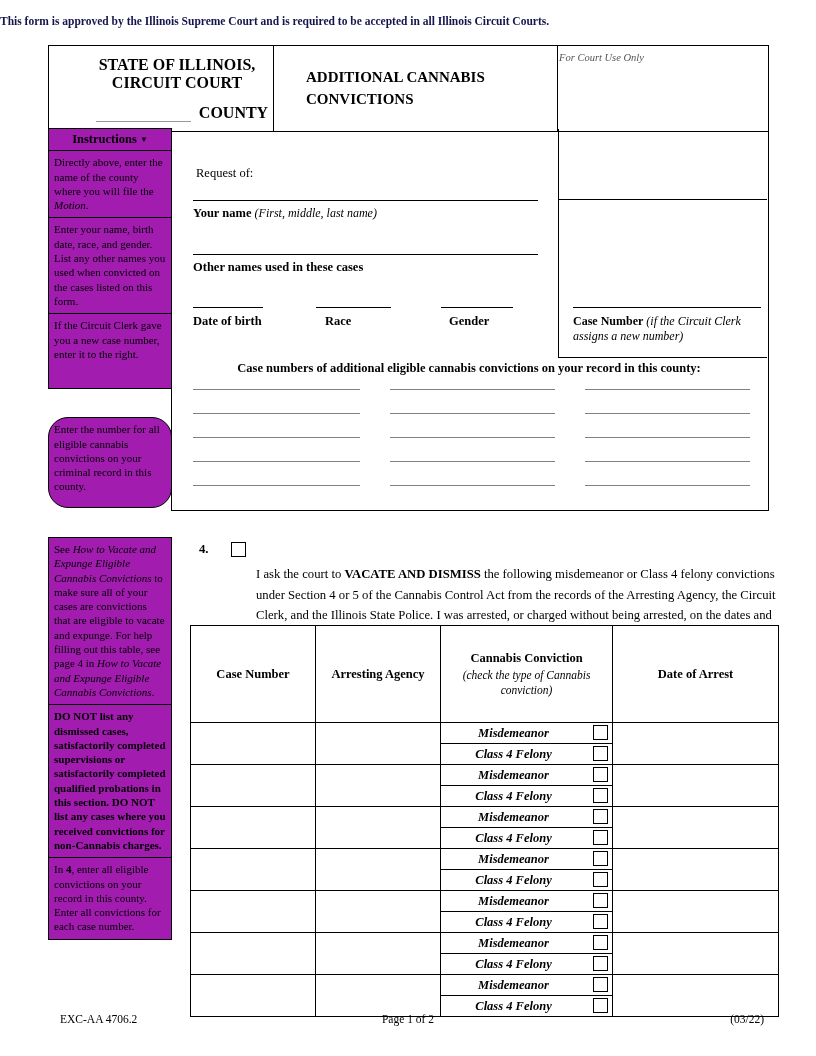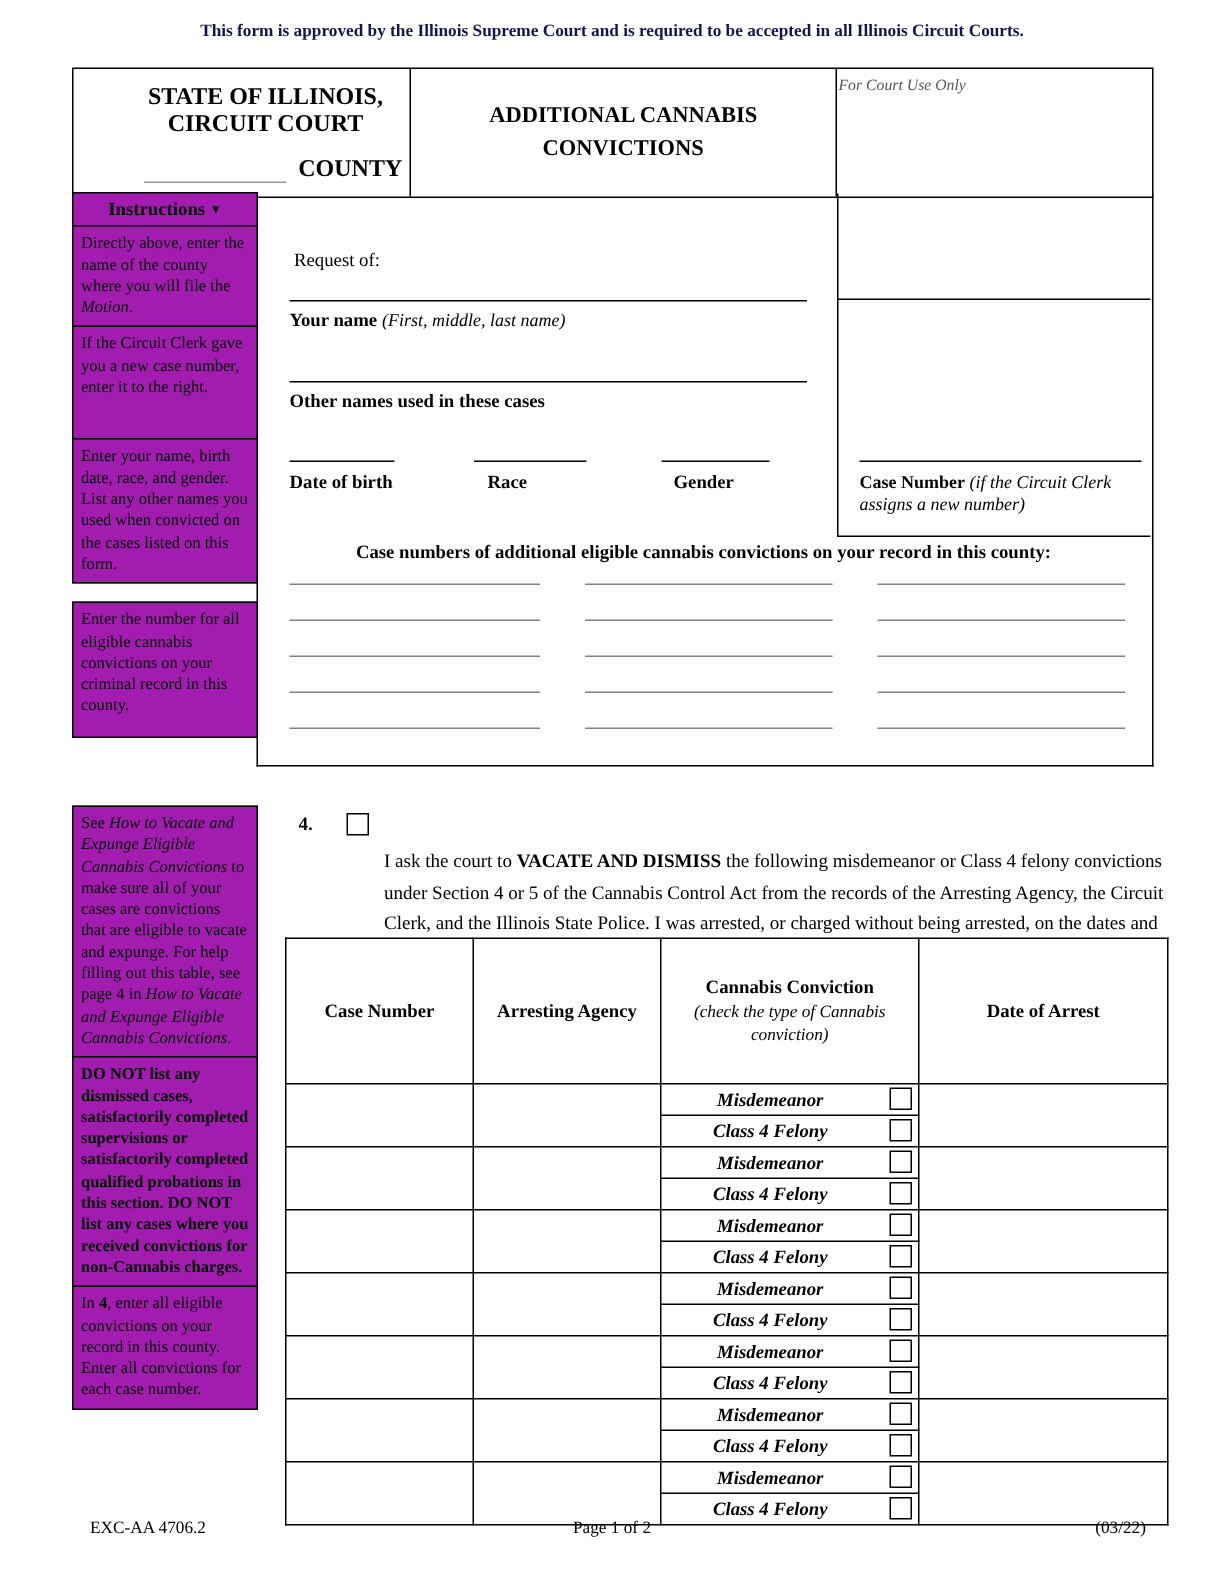--- a/index.html
+++ b/index.html
@@ -2,37 +2,37 @@
 <html><head>
 <meta charset="utf-8">
 <style>
   html,body{margin:0;padding:0;background:#fff;}
   #page{position:relative;width:816px;height:1056px;background:#fff;font-family:"Liberation Serif",serif;color:#000;overflow:hidden;}
   .b{font-weight:bold;}
   .i{font-style:italic;}
   .hl{position:absolute;height:0;border-top:1px solid #000;}
   .cb{display:inline-block;width:13px;height:13px;border:1px solid #000;background:#fff;}
 
-  .approval{position:absolute;top:15px;left:0;right:0;text-align:center;font-weight:bold;font-size:11.5px;color:#15154d;}
+  .approval{position:absolute;top:15px;left:0;right:0;font-weight:bold;font-size:11.5px;color:#15154d;}
 
   .header-box{position:absolute;left:48px;top:45px;width:719px;height:85px;border:1px solid #000;}
   .h-state{position:absolute;left:16px;top:0;width:224px;height:100%;font-weight:bold;font-size:16px;text-align:center;padding-top:10px;box-sizing:border-box;}
   .county-row{position:absolute;left:0;bottom:9px;width:100%;text-align:center;padding-left:10px;box-sizing:border-box;margin-top:36px;}
   .county-blank{display:inline-block;width:95px;height:13px;border-bottom:1px solid #999;margin-right:8px;vertical-align:bottom;}
-  .h-title{position:absolute;left:224px;top:0;width:285px;height:100%;border-left:1px solid #000;border-right:1px solid #000;display:flex;align-items:center;justify-content:center;text-align:center;font-weight:bold;font-size:15px;padding:0 32px;line-height:1.45;box-sizing:border-box;}
+  .h-title{position:absolute;left:224px;top:0;width:285px;height:100%;border-left:1px solid #000;border-right:1px solid #000;display:flex;align-items:center;justify-content:center;font-weight:bold;font-size:15px;padding:0 32px;line-height:1.45;box-sizing:border-box;}
   .h-court{position:absolute;left:488px;top:0;right:0;height:100%;font-style:italic;font-size:10.5px;color:#555;padding:6px 0 0 22px;box-sizing:border-box;}
 
   .main-outline{position:absolute;left:171px;top:129px;width:596px;height:381px;border-left:1px solid #000;border-right:1px solid #000;border-bottom:1px solid #000;}
   .courtuse-box{position:absolute;left:558px;top:129px;width:209px;height:229px;border-left:1px solid #000;border-bottom:1px solid #000;box-sizing:border-box;}
 
   .instr-col{position:absolute;left:48px;top:129px;width:124px;}
   .instr-box{border:1px solid #000;margin-top:-1px;padding:4px 5px 5px 5px;font-size:11px;line-height:1.3;background:#a21caf;}
   .instr-head{font-size:12.5px;font-weight:bold;text-align:center;padding:2px 0 3px 0;}
   .instr-head .tri{font-size:8px;vertical-align:1px;}
-  .gap-top{margin-top:12px;}
+  .gap-top{margin-top:28px;border-radius:20px;}
 
   .flabel{position:absolute;font-size:12.5px;}
   .sidebar2{position:absolute;left:48px;top:537px;width:124px;}
 
   .cn-col{position:absolute;top:366px;width:167px;}
   .cn-line{height:23px;border-bottom:1px solid #808080;}
 
   .item4{position:absolute;left:199px;top:539px;width:577px;display:flex;font-size:12.7px;line-height:1.63;}
   .item4 .num{font-weight:bold;width:32px;flex:none;}
   .item4 .box{flex:none;margin:3px 10px 0 0;}
@@ -75,22 +75,22 @@
   <div class="main-outline"></div>
   <div class="courtuse-box"></div>
   <div class="hl" style="left:558px;top:199px;width:209px;"></div>
 
   <div class="instr-col">
     <div class="instr-box instr-head">
       <span>Instructions</span>
       <span class="tri">▼</span>
     </div>
     <div class="instr-box"><span>Directly above, enter the name of the county where you will file the </span><span class="i">Motion</span><span>.</span></div>
+    <div class="instr-box">Enter your name, birth date, race, and gender. List any other names you used when convicted on the cases listed on this form.</div>
     <div class="instr-box" style="min-height:65px;">If the Circuit Clerk gave you a new case number, enter it to the right.</div>
-    <div class="instr-box">Enter your name, birth date, race, and gender. List any other names you used when convicted on the cases listed on this form.</div>
     <div class="instr-box gap-top" style="min-height:80px;">Enter the number for all eligible cannabis convictions on your criminal record in this county.</div>
   </div>
 
   <div class="flabel" style="left:196px;top:166px;">Request of:</div>
   <div class="hl" style="left:193px;top:200px;width:345px;"></div>
   <div class="flabel" style="left:193px;top:206px;">
     <span class="b">Your name</span>
     <span class="i" style="font-size:12px;">(First, middle, last name)</span>
   </div>
   <div class="hl" style="left:193px;top:254px;width:345px;"></div>

